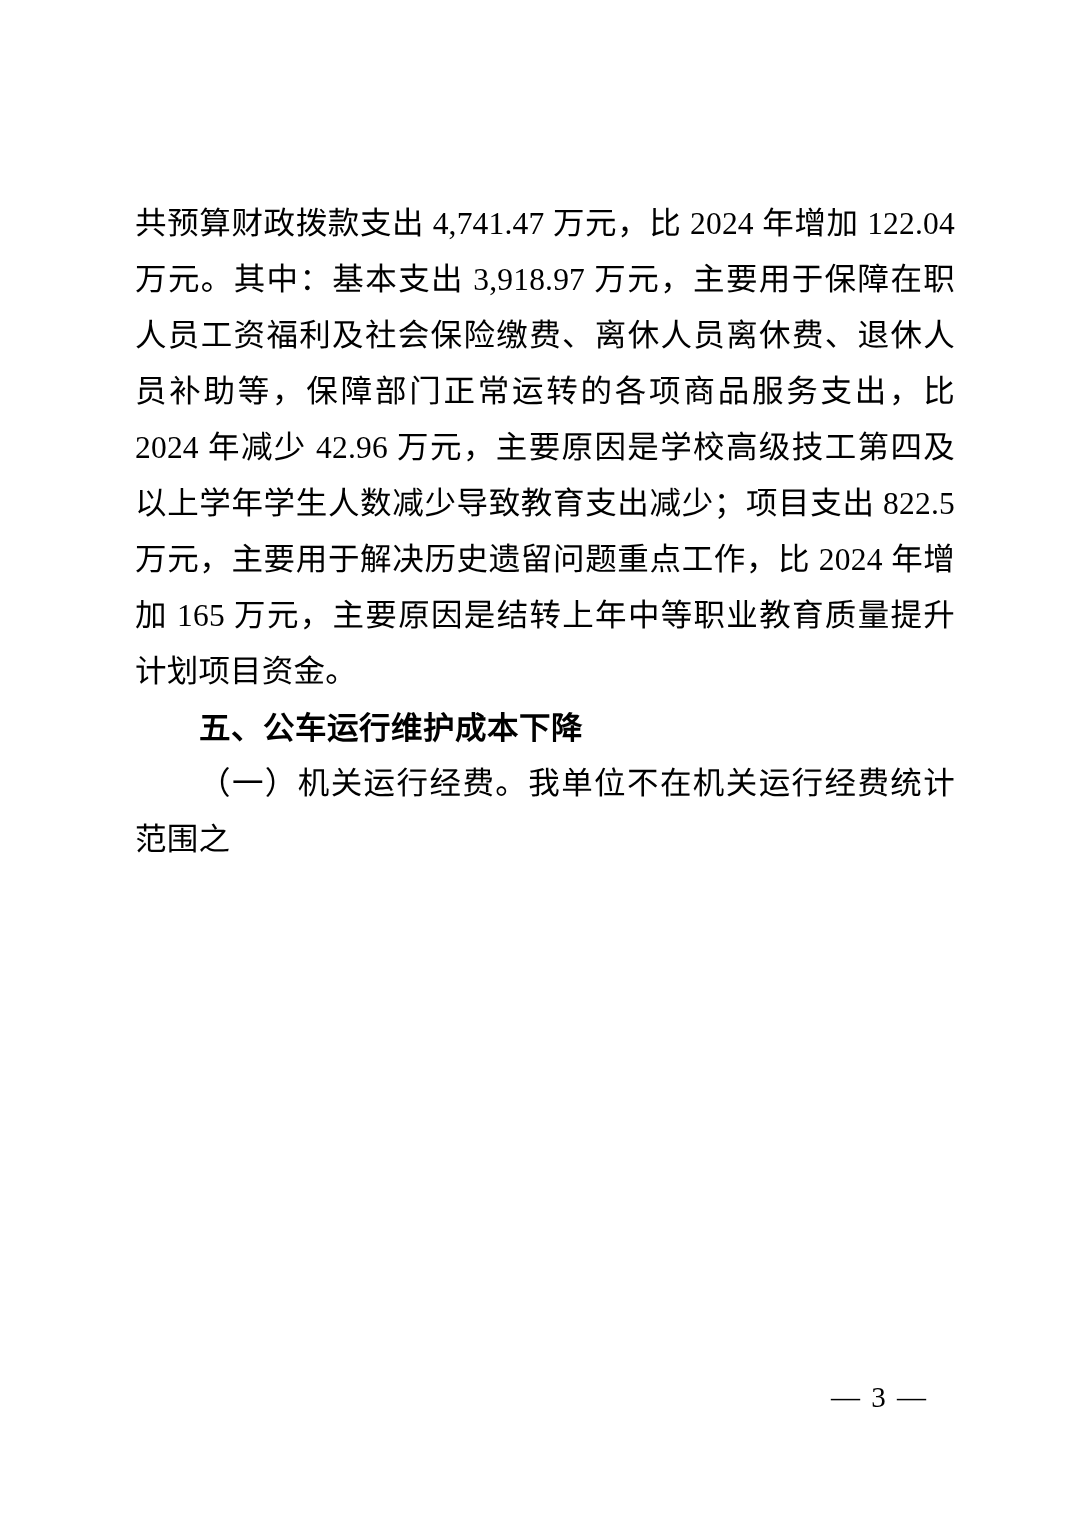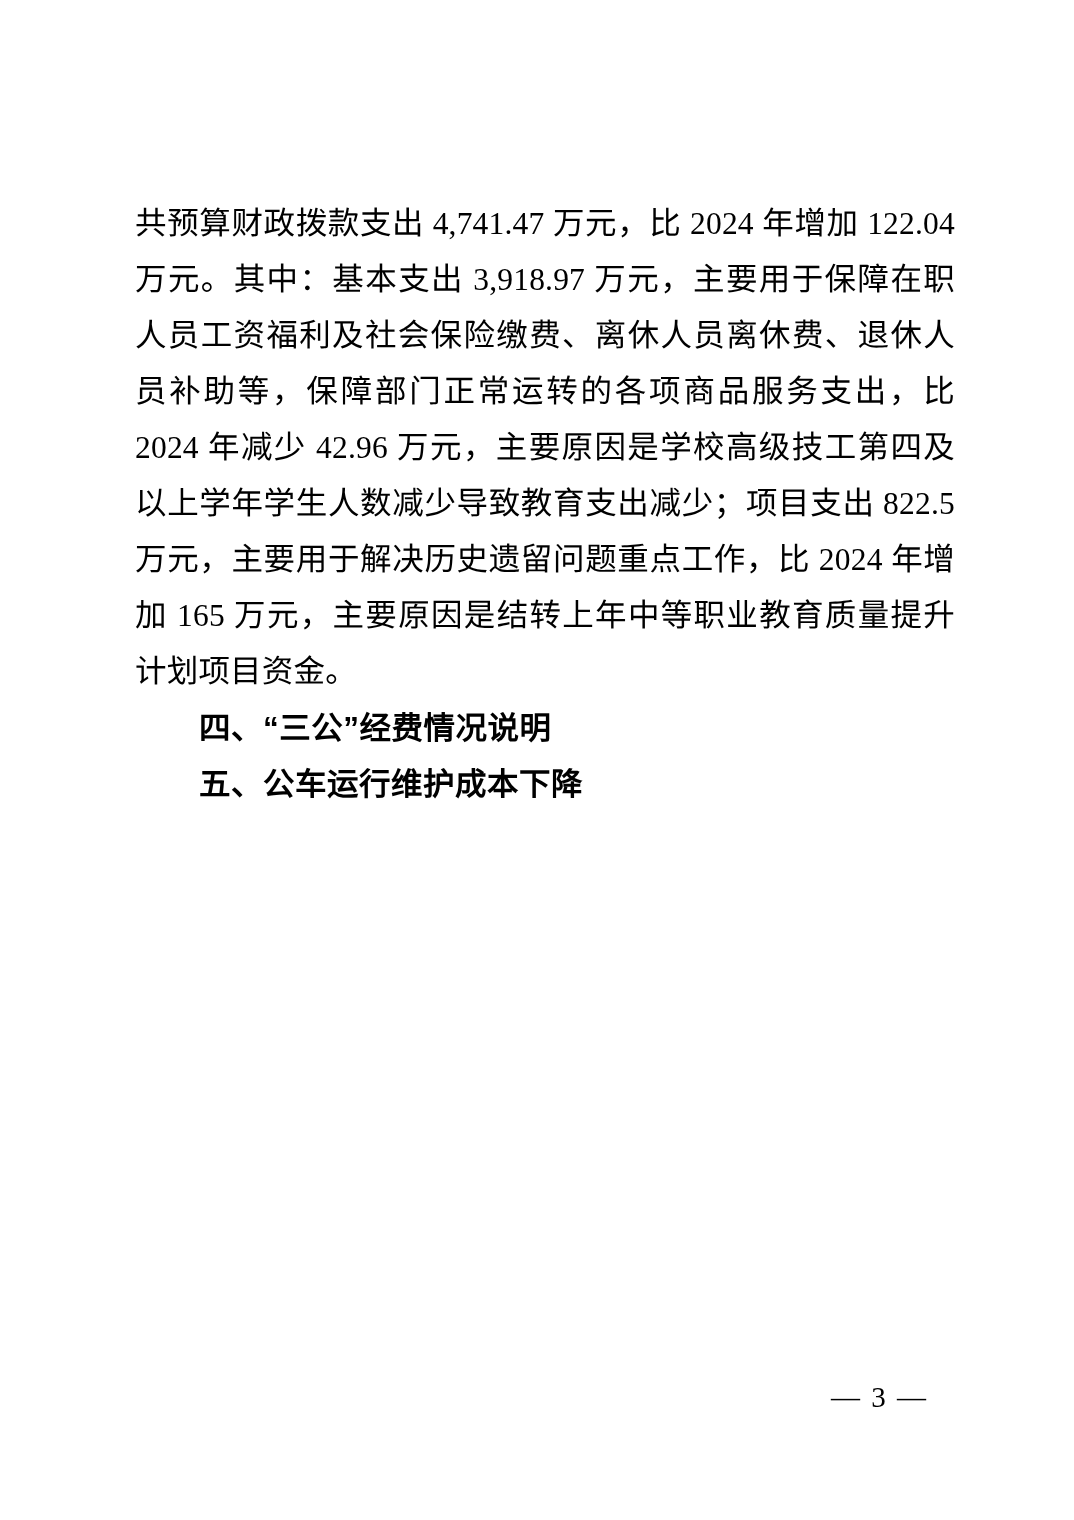--- a/index.html
+++ b/index.html
@@ -59,22 +59,22 @@
 </style>
 </head>
 <body>
 
 <div class="page">
   <div class="doc-body">
 
     <p class="para">共预算财政拨款支出 4,741.47 万元，比 2024 年增加 122.04 万元。其中：基本支出 3,918.97 万元，主要用于保障在职人员工资福利及社会保险缴费、离休人员离休费、退休人员补助等，保障部门正常运转的各项商品服务支出，比 2024 年减少 42.96 万元，主要原因是学校高级技工第四及以上学年学生人数减少导致教育支出减少；项目支出 822.5 万元，主要用于解决历史遗留问题重点工作，比 2024 年增加 165 万元，主要原因是结转上年中等职业教育质量提升计划项目资金。</p>
 
 
-    <h2 class="heading">四、“三公”经费情况说明</h2>
 
 
     <h2 class="heading">五、公车运行维护成本下降</h2>
 
+    <p class="para indent">（一）机关运行经费。我单位不在机关运行经费统计范围之</p>
 
   </div>
 
   <div class="footer">— 3 —</div>
 </div>
 
 </body></html>

